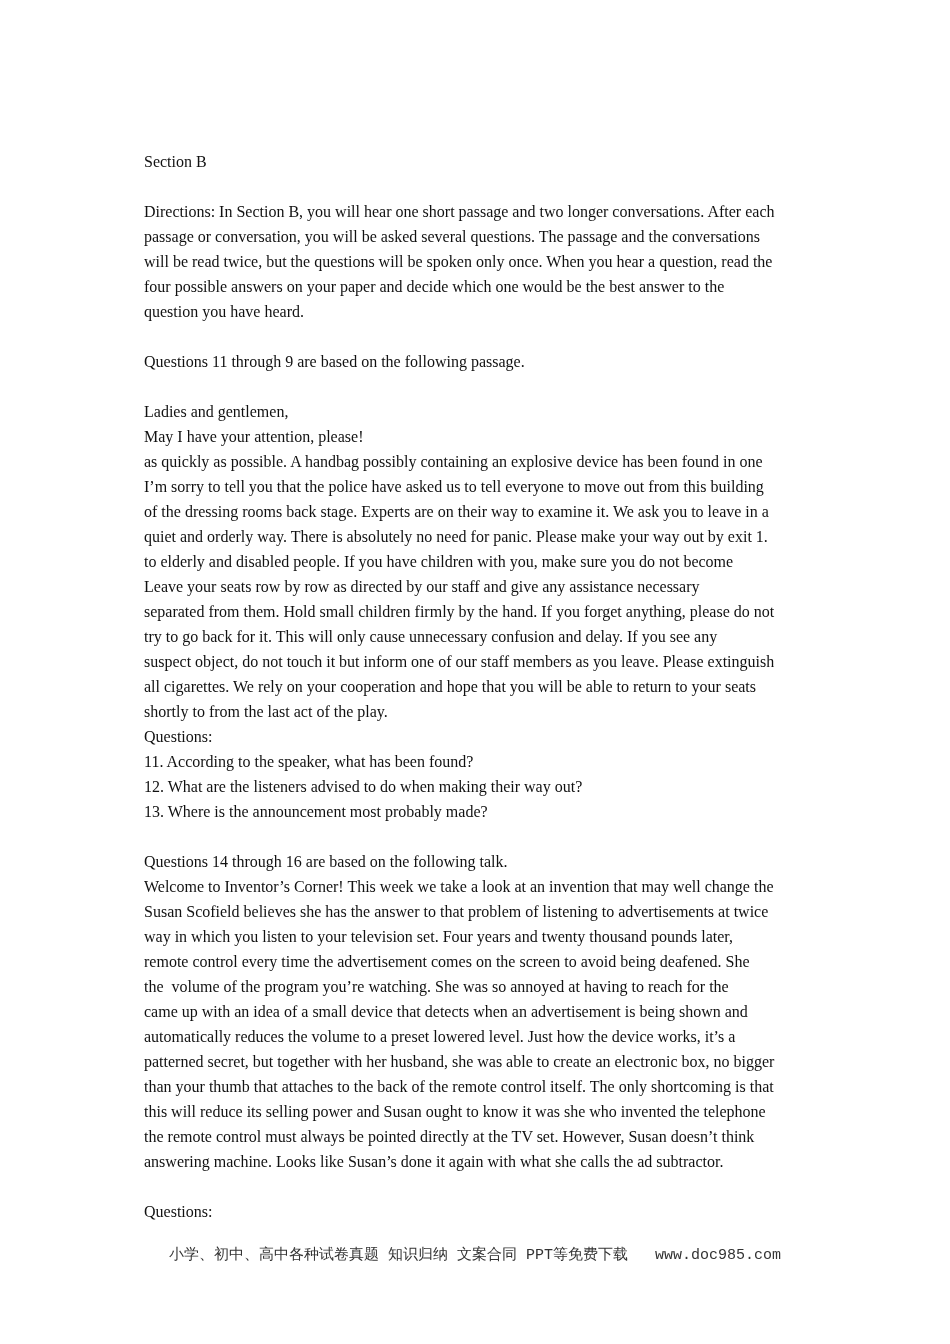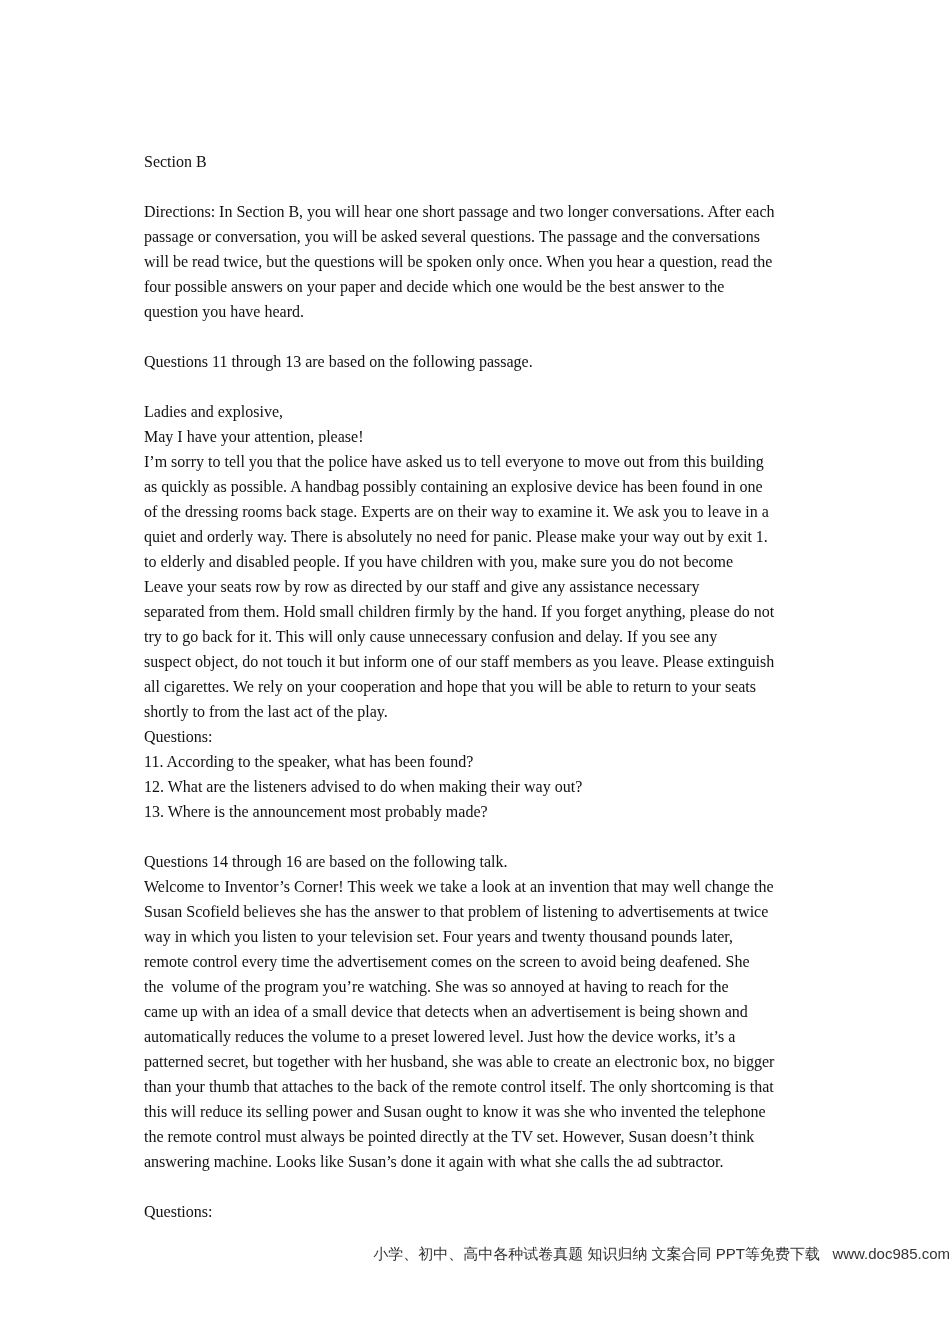--- a/index.html
+++ b/index.html
@@ -6,50 +6,50 @@
   body { width: 950px; height: 1344px; position: relative; overflow: hidden; }
   .page { position: absolute; left: 0; top: 0; width: 950px; height: 1344px; background: #fff; }
   .content {
     position: absolute; left: 144px; top: 149px; width: 680px;
     font-family: "Liberation Serif", serif; font-size: 16px; color: #111;
     line-height: 25px;
   }
   .line { display: block; height: 25px; white-space: pre; }
   .gap { display: block; height: 25px; }
   .footer {
-    position: absolute; left: 0; top: 1245px; width: 950px; text-align: right;
-    font-family: Liberation Sans, sans-serif; font-size: 15px; color: #333;
+    position: absolute; left: 0; top: 1245px; width: 950px; text-align: center;
+    font-family: Liberation Mono, monospace; font-size: 15px; color: #333;
     letter-spacing: 0px; white-space: pre;
   }
 </style>
 </head>
 <body>
 
 <div class="page">
   <div class="content">
     <span class="line">Section B</span>
     <span class="gap"></span>
 
     <div>
       <span class="line">Directions: In Section B, you will hear one short passage and two longer conversations. After each</span>
       <span class="line">passage or conversation, you will be asked several questions. The passage and the conversations</span>
       <span class="line">will be read twice, but the questions will be spoken only once. When you hear a question, read the</span>
       <span class="line">four possible answers on your paper and decide which one would be the best answer to the</span>
       <span class="line">question you have heard.</span>
     </div>
     <span class="gap"></span>
 
-    <span class="line">Questions 11 through 13 are based on the following passage.</span>
+    <span class="line">Questions 11 through 9 are based on the following passage.</span>
     <span class="gap"></span>
 
-    <span class="line">Ladies and explosive,</span>
+    <span class="line">Ladies and gentlemen,</span>
     <span class="line">May I have your attention, please!</span>
     <div>
+      <span class="line">as quickly as possible. A handbag possibly containing an explosive device has been found in one</span>
       <span class="line">I’m sorry to tell you that the police have asked us to tell everyone to move out from this building</span>
-      <span class="line">as quickly as possible. A handbag possibly containing an explosive device has been found in one</span>
       <span class="line">of the dressing rooms back stage. Experts are on their way to examine it. We ask you to leave in a</span>
       <span class="line">quiet and orderly way. There is absolutely no need for panic. Please make your way out by exit 1.</span>
       <span class="line">to elderly and disabled people. If you have children with you, make sure you do not become</span>
       <span class="line">Leave your seats row by row as directed by our staff and give any assistance necessary</span>
       <span class="line">separated from them. Hold small children firmly by the hand. If you forget anything, please do not</span>
       <span class="line">try to go back for it. This will only cause unnecessary confusion and delay. If you see any</span>
       <span class="line">suspect object, do not touch it but inform one of our staff members as you leave. Please extinguish</span>
       <span class="line">all cigarettes. We rely on your cooperation and hope that you will be able to return to your seats</span>
       <span class="line">shortly to from the last act of the play.</span>
     </div>

